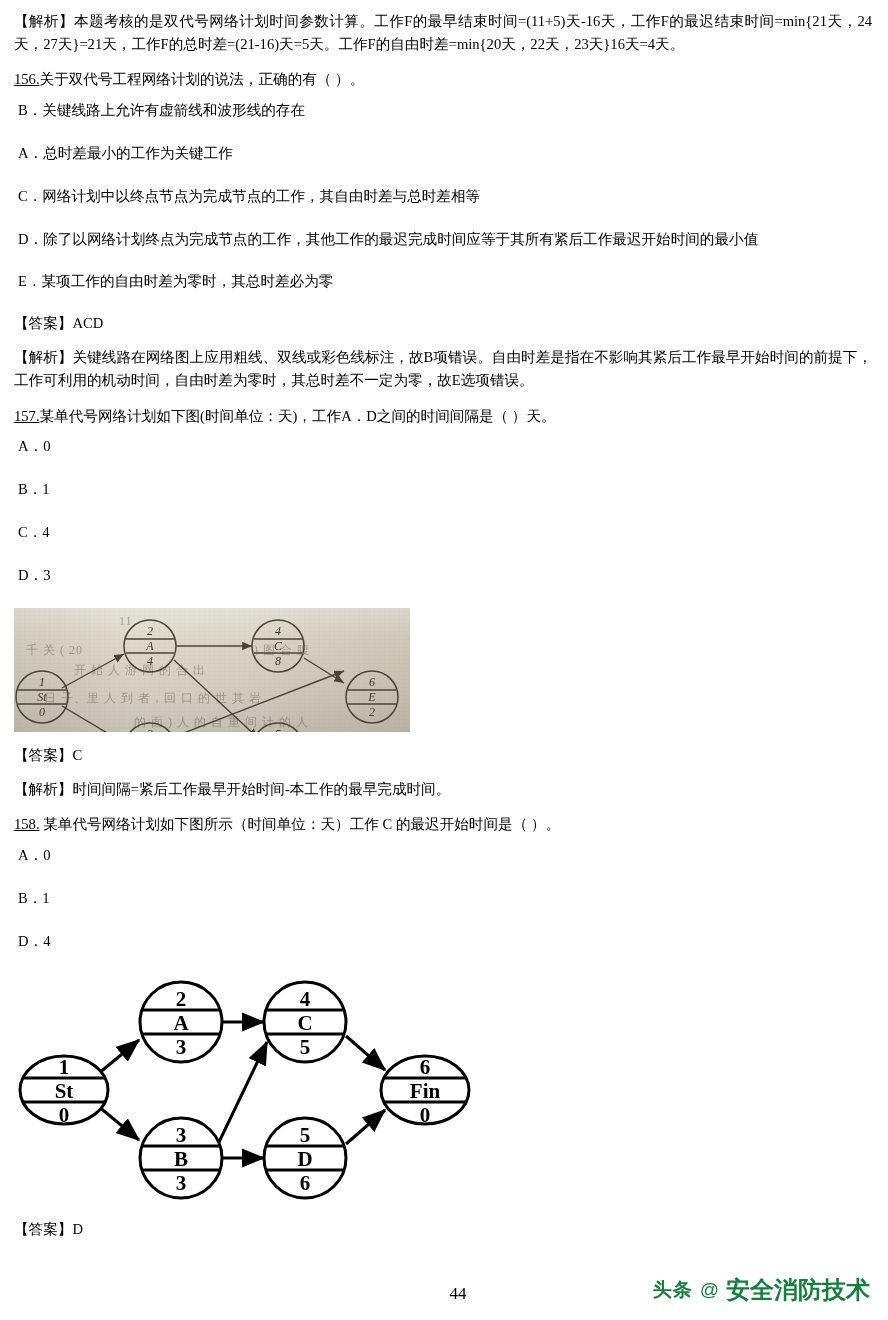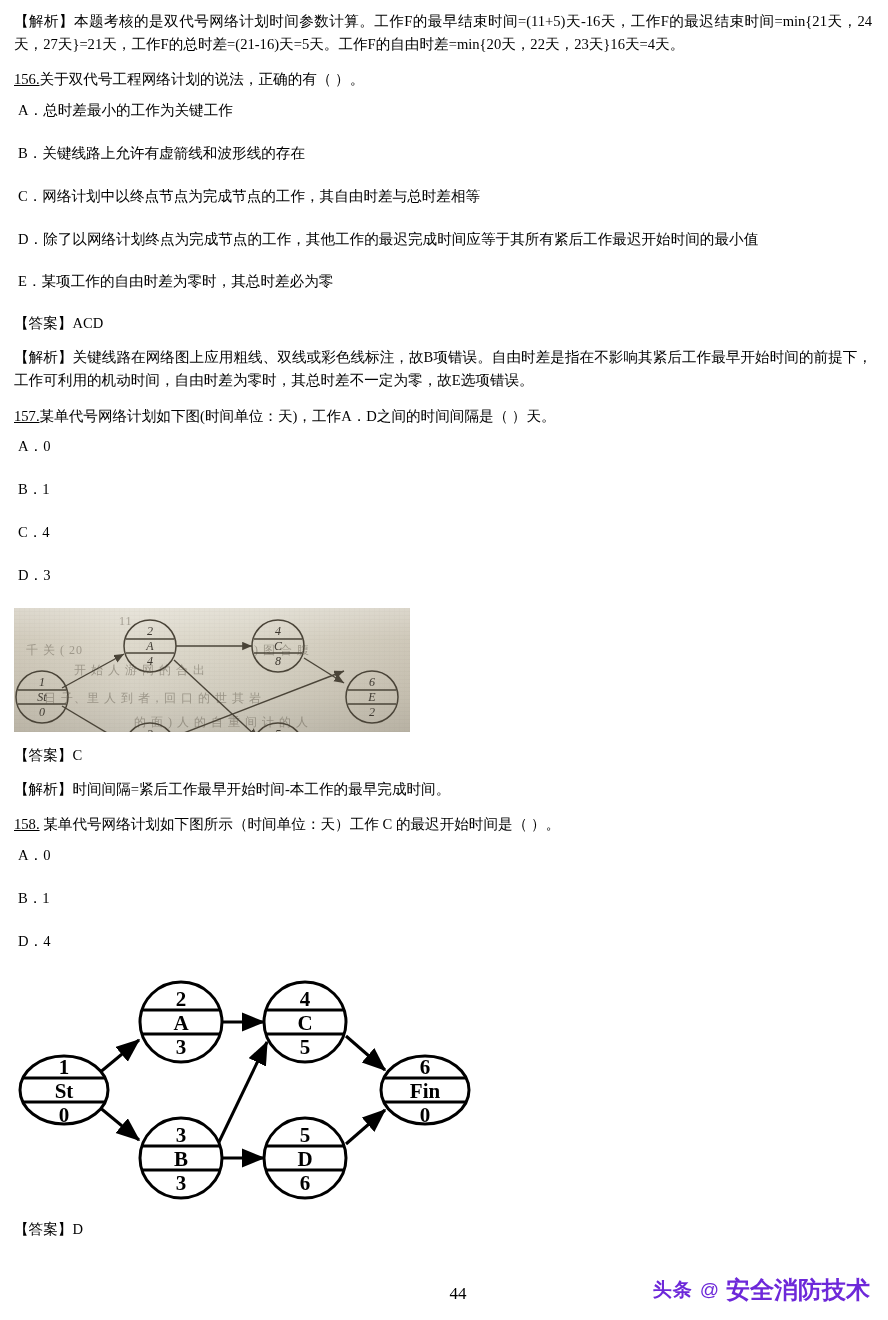--- a/index.html
+++ b/index.html
@@ -91,21 +91,21 @@
     font-family: "Liberation Serif", serif;
     padding-left: 28px;
   }
   .watermark {
     position: absolute;
     right: 18px;
     bottom: 14px;
     display: flex;
     align-items: center;
     gap: 7px;
-    color: #6d28d9;
+    color: #15803d;
   }
   .wm-logo {
     font-size: 19px;
     font-weight: bold;
     letter-spacing: 1px;
     font-family: "Liberation Sans", sans-serif;
   }
   .wm-at {
     font-size: 19px;
     font-family: "Liberation Sans", sans-serif;
@@ -118,22 +118,22 @@
 </style>
 </head>
 <body>
 
 <div class="page">
 
   <p class="para">【解析】本题考核的是双代号网络计划时间参数计算。工作F的最早结束时间=(11+5)天-16天，工作F的最迟结束时间=min{21天，24天，27天}=21天，工作F的总时差=(21-16)天=5天。工作F的自由时差=min{20天，22天，23天}16天=4天。</p>
 
   <p class="para para-tight"><span class="qnum">156.</span><span>关于双代号工程网络计划的说法，正确的有（      ）。</span></p>
 
+  <p class="opt">B．关键线路上允许有虚箭线和波形线的存在</p>
   <p class="opt opt-first">A．总时差最小的工作为关键工作</p>
-  <p class="opt">B．关键线路上允许有虚箭线和波形线的存在</p>
   <p class="opt">C．网络计划中以终点节点为完成节点的工作，其自由时差与总时差相等</p>
   <p class="opt">D．除了以网络计划终点为完成节点的工作，其他工作的最迟完成时间应等于其所有紧后工作最迟开始时间的最小值</p>
   <p class="opt">E．某项工作的自由时差为零时，其总时差必为零</p>
 
   <p class="answer">【答案】ACD</p>
   <p class="para">【解析】关键线路在网络图上应用粗线、双线或彩色线标注，故B项错误。自由时差是指在不影响其紧后工作最早开始时间的前提下，工作可利用的机动时间，自由时差为零时，其总时差不一定为零，故E选项错误。</p>
 
   <p class="para para-tight"><span class="qnum">157.</span><span>某单代号网络计划如下图(时间单位：天)，工作A．D之间的时间间隔是（      ）天。</span></p>
 
   <p class="opt opt-first">A．0</p>

